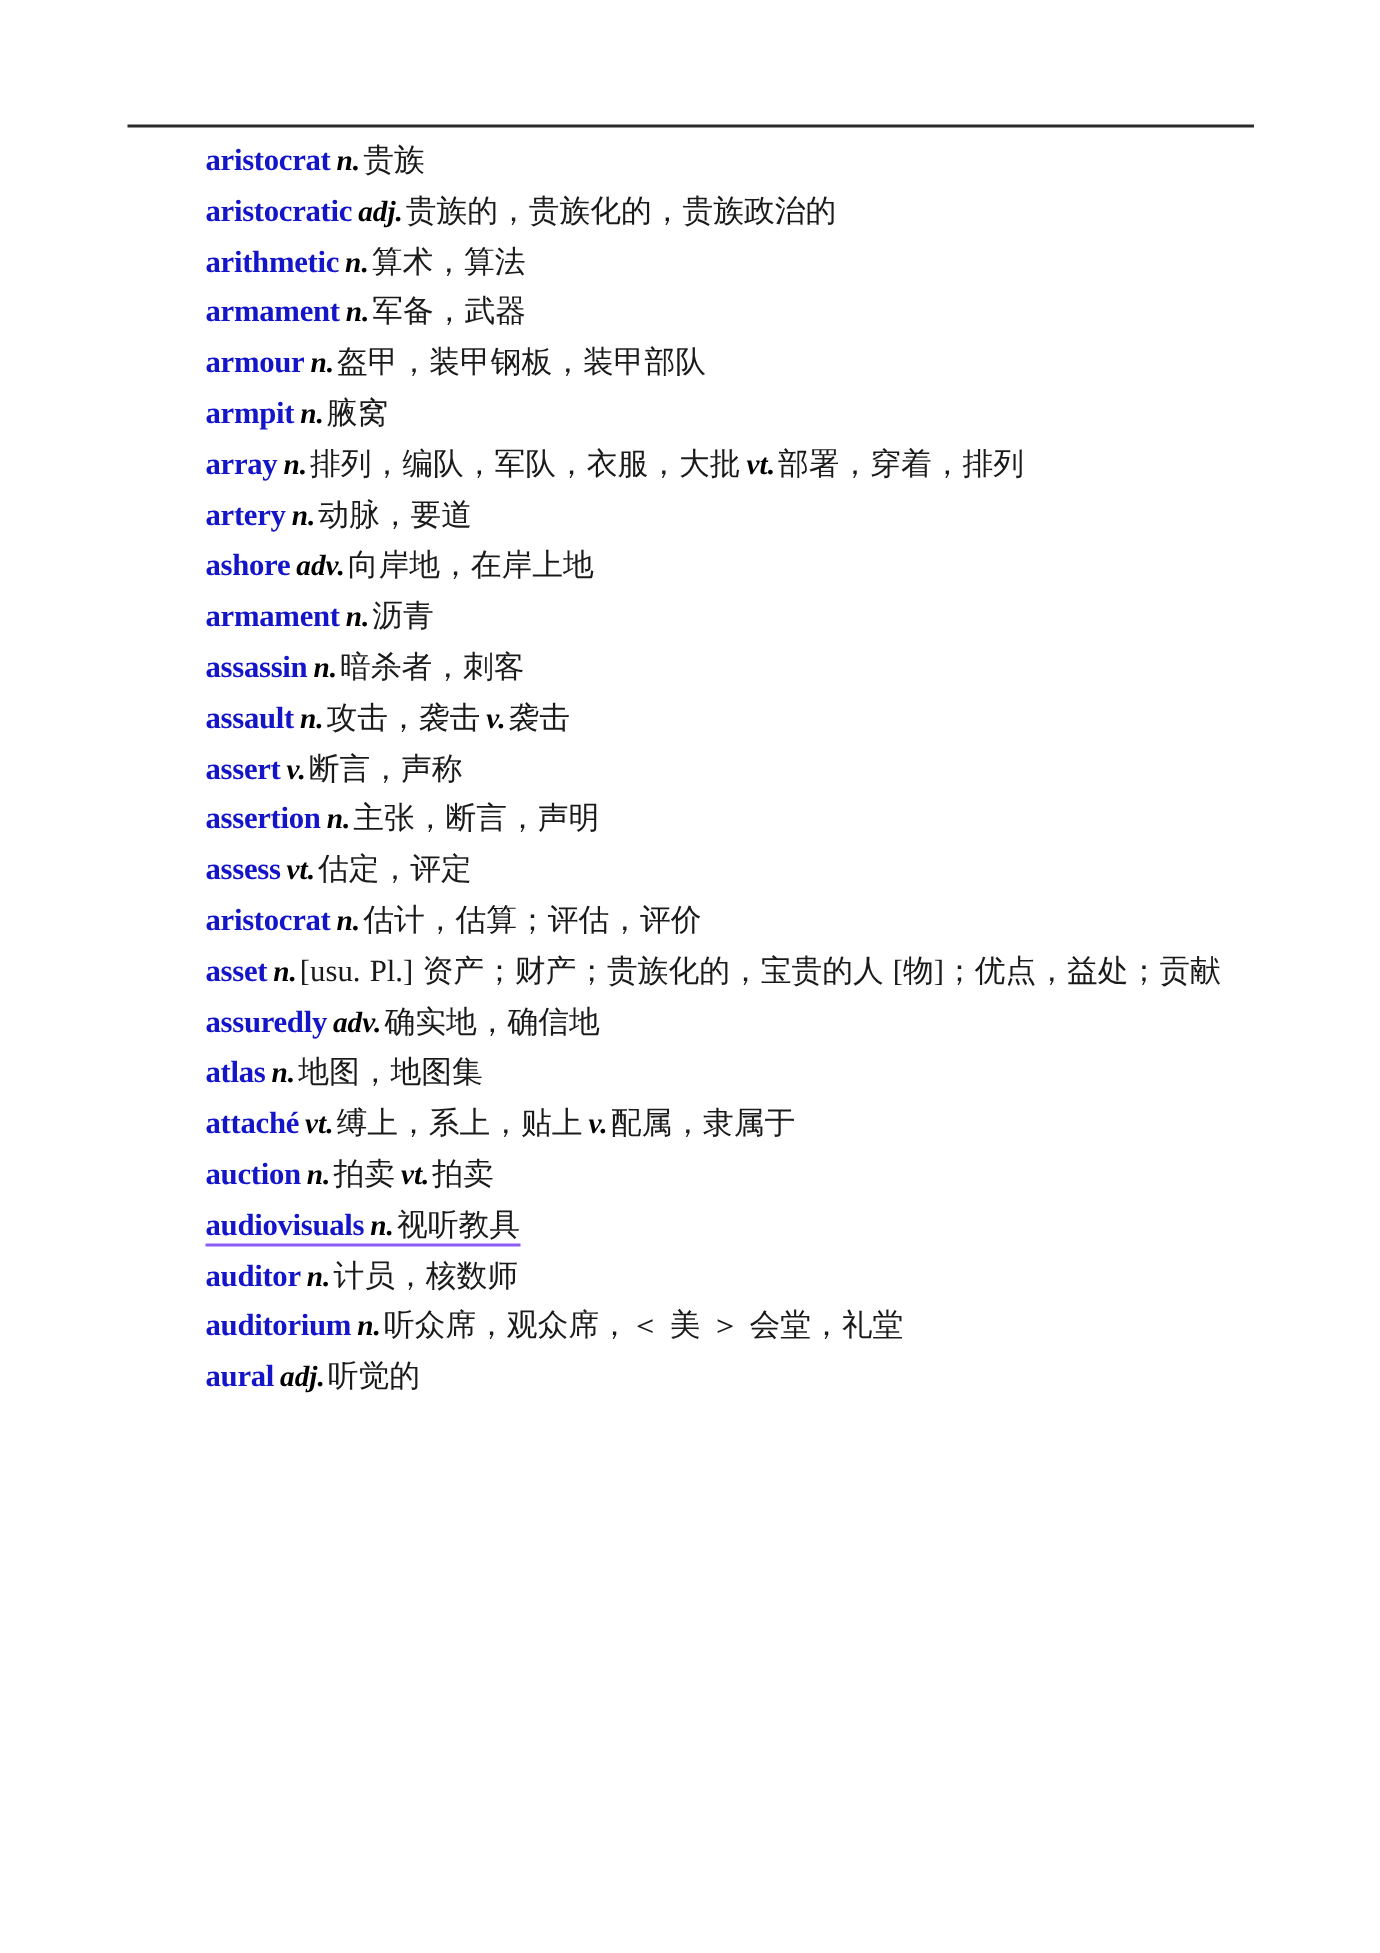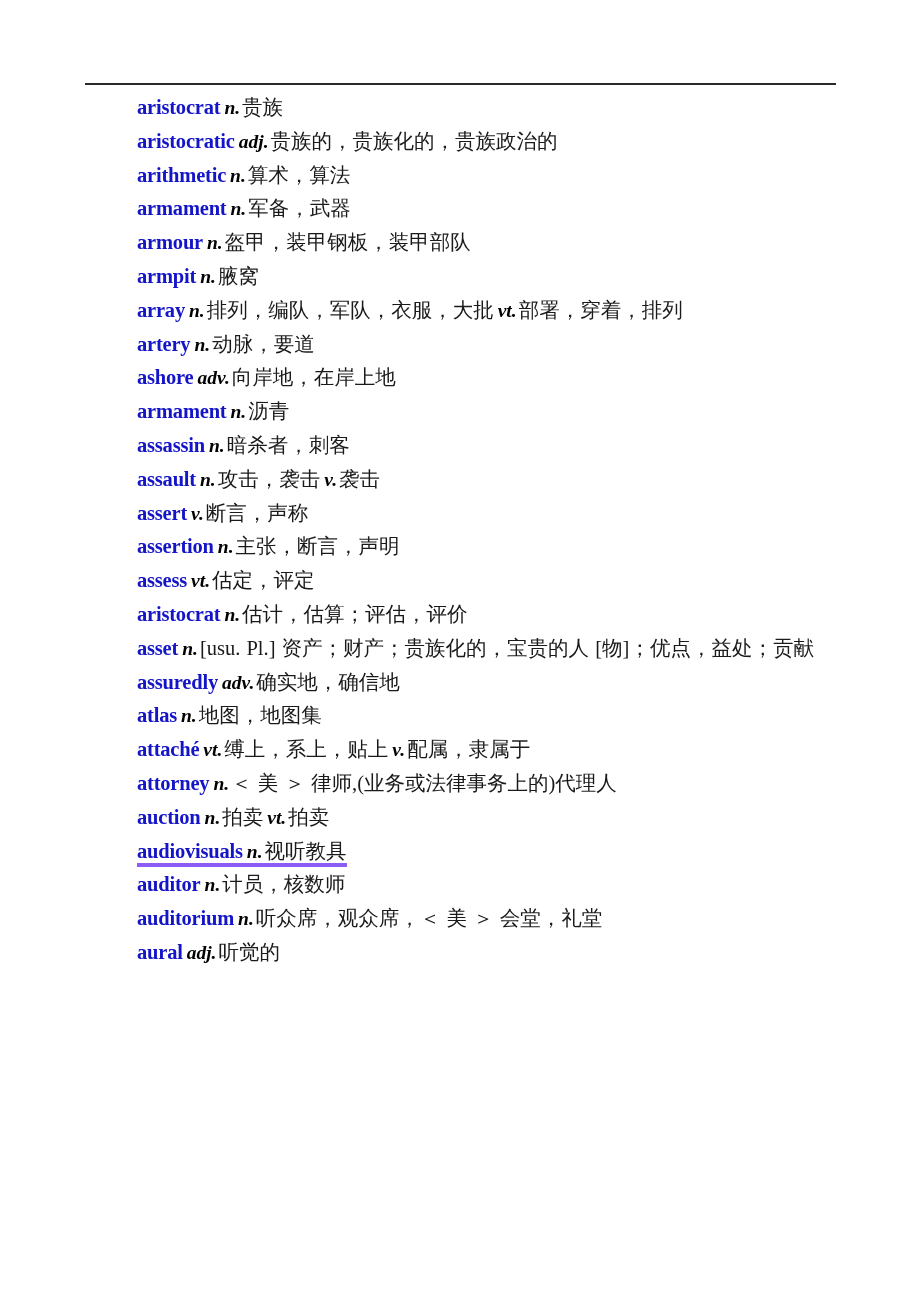--- a/index.html
+++ b/index.html
@@ -67,21 +67,21 @@
     padding-right: 2px;
   }
   .def {
     color: #1a1a1a;
     font-size: 20.5px;
     font-weight: normal;
   }
   .sp { display: inline; }
   
   .entry.flagged .flagline {
-    border-bottom: 4px solid #8b5cf6;
+    border-bottom: 2px solid #8b5cf6;
     padding-bottom: 1px;
     display: inline;
   }
 </style>
 </head>
 <body>
 
 <div class="page">
 
   <div class="top-rule"></div>
@@ -100,21 +100,20 @@
       <div class="entry"><span class="sp"><span class="word">assassin</span><span class="pos">n.</span><span class="def">暗杀者，刺客</span></span></div>
       <div class="entry"><span class="sp"><span class="word">assault</span><span class="pos">n.</span><span class="def">攻击，袭击</span><span class="pos">v.</span><span class="def">袭击</span></span></div>
       <div class="entry"><span class="sp"><span class="word">assert</span><span class="pos">v.</span><span class="def">断言，声称</span></span></div>
       <div class="entry"><span class="sp"><span class="word">assertion</span><span class="pos">n.</span><span class="def">主张，断言，声明</span></span></div>
       <div class="entry"><span class="sp"><span class="word">assess</span><span class="pos">vt.</span><span class="def">估定，评定</span></span></div>
       <div class="entry"><span class="sp"><span class="word">aristocrat</span><span class="pos">n.</span><span class="def">估计，估算；评估，评价</span></span></div>
       <div class="entry"><span class="sp"><span class="word">asset</span><span class="pos">n.</span><span class="def">[usu. Pl.] 资产；财产；贵族化的，宝贵的人 [物]；优点，益处；贡献</span></span></div>
       <div class="entry"><span class="sp"><span class="word">assuredly</span><span class="pos">adv.</span><span class="def">确实地，确信地</span></span></div>
       <div class="entry"><span class="sp"><span class="word">atlas</span><span class="pos">n.</span><span class="def">地图，地图集</span></span></div>
       <div class="entry"><span class="sp"><span class="word">attaché</span><span class="pos">vt.</span><span class="def">缚上，系上，贴上</span><span class="pos">v.</span><span class="def">配属，隶属于</span></span></div>
-      <div class="entry"><span class="sp"><span class="word">attorney</span><span class="pos">n.</span><span class="def">＜ 美 ＞ 律师,(业务或法律事务上的)代理人</span></span></div>
       <div class="entry"><span class="sp"><span class="word">auction</span><span class="pos">n.</span><span class="def">拍卖</span><span class="pos">vt.</span><span class="def">拍卖</span></span></div>
       <div class="entry flagged"><span class="flagline"><span class="word">audiovisuals</span><span class="pos">n.</span><span class="def">视听教具</span></span></div>
       <div class="entry"><span class="sp"><span class="word">auditor</span><span class="pos">n.</span><span class="def">计员，核数师</span></span></div>
       <div class="entry"><span class="sp"><span class="word">auditorium</span><span class="pos">n.</span><span class="def">听众席，观众席，＜ 美 ＞ 会堂，礼堂</span></span></div>
       <div class="entry"><span class="sp"><span class="word">aural</span><span class="pos">adj.</span><span class="def">听觉的</span></span></div>
     </div>
 
 </div>
 
 </body></html>

